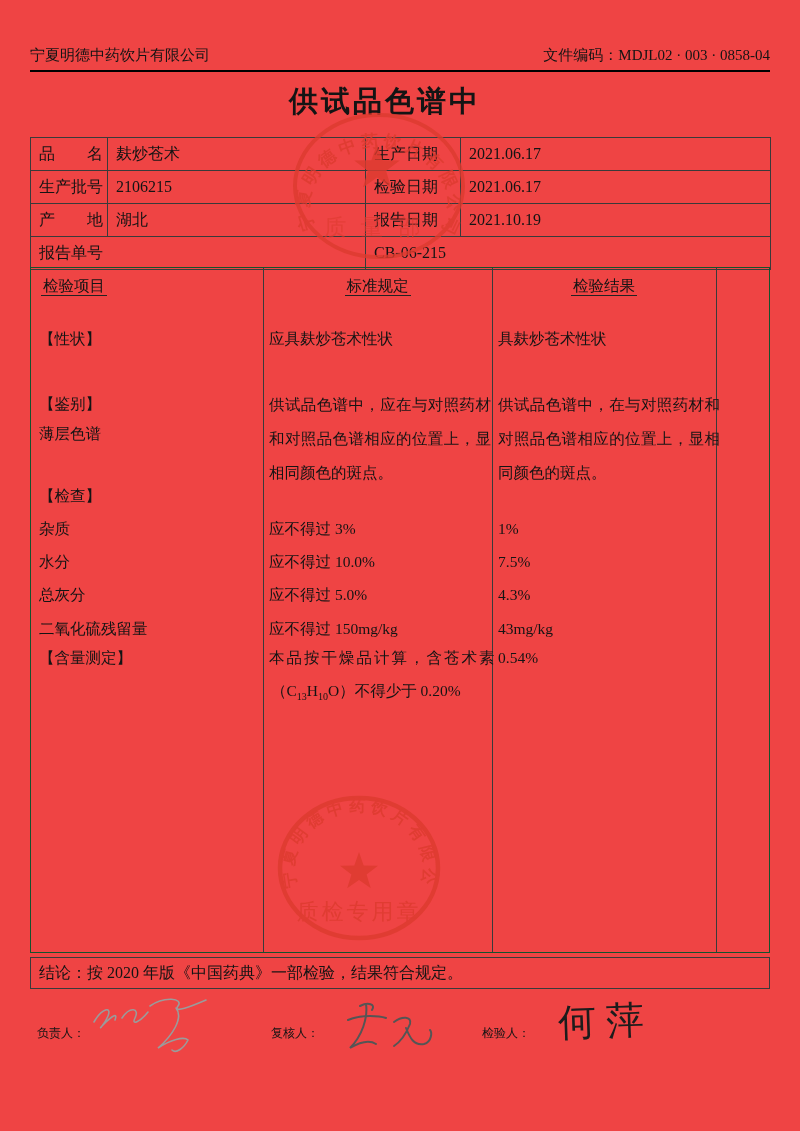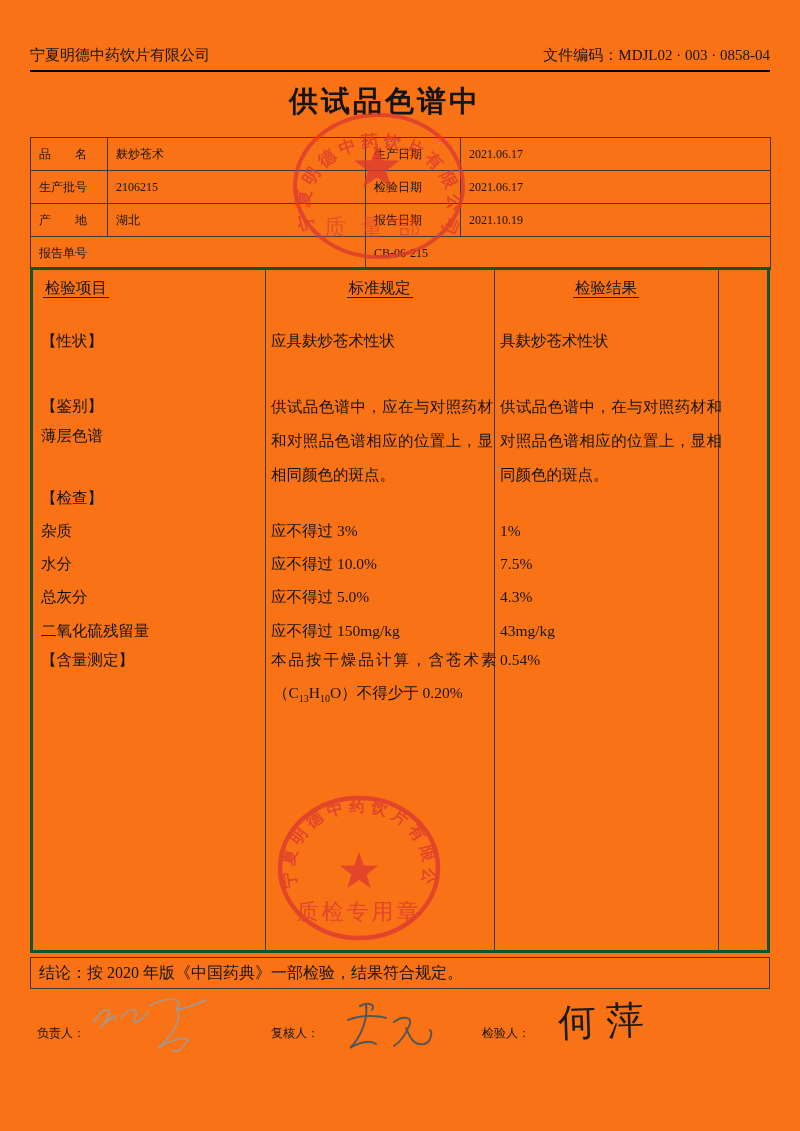--- a/index.html
+++ b/index.html
@@ -1,28 +1,28 @@
 <!DOCTYPE html>
 <html><head>
 <meta charset="utf-8">
 <style>
   html,body{margin:0;padding:0;background:#ffffff;}
   .sheet{
-    position:relative;width:800px;height:1131px;background:#f97316;overflow:hidden;
+    position:relative;width:800px;height:1131px;background:#ef4444;overflow:hidden;
     font-family:"Liberation Serif","DejaVu Serif",serif;color:#141414;
   }
   
   .hdr{position:absolute;left:30px;top:46px;width:740px;display:flex;justify-content:space-between;font-size:15px;}
   .hdr-rule{position:absolute;left:30px;top:70px;width:740px;border-top:2px solid #000;}
   .title{position:absolute;left:0;top:82px;width:770px;text-align:center;font-size:29px;font-weight:bold;letter-spacing:3px;}
   
-  table.info{position:absolute;left:30px;top:137px;width:740px;border-collapse:collapse;table-layout:fixed;font-size:12px;}
+  table.info{position:absolute;left:30px;top:137px;width:740px;border-collapse:collapse;table-layout:fixed;font-size:16px;}
   table.info td{border:1px solid #3a3a3a;height:32px;padding:0 0 0 8px;vertical-align:middle;overflow:hidden;white-space:nowrap;}
   
-  .rtable{position:absolute;left:30px;top:267px;width:740px;height:686px;border:3px solid #14532d;box-sizing:border-box;font-size:15.5px;}
+  .rtable{position:absolute;left:30px;top:267px;width:740px;height:686px;border:1px solid #14532d;box-sizing:border-box;font-size:15.5px;}
   .vline{position:absolute;top:0;bottom:0;width:0;border-left:1px solid #3a3a3a;}
   .cellline{position:absolute;height:22px;line-height:22px;white-space:nowrap;}
   .chead{position:absolute;top:7px;height:22px;line-height:22px;text-align:center;}
   .chead span{border-bottom:1px solid #222;padding:0 2px 1px 2px;}
   .para{position:absolute;line-height:34px;text-align:justify;text-justify:inter-ideograph;}
   sub{font-size:10px;}
   
   .conclusion{position:absolute;left:30px;top:957px;width:740px;height:32px;border:1px solid #3a3a3a;box-sizing:border-box;
     display:flex;align-items:center;padding-left:8px;font-size:16px;}
   

